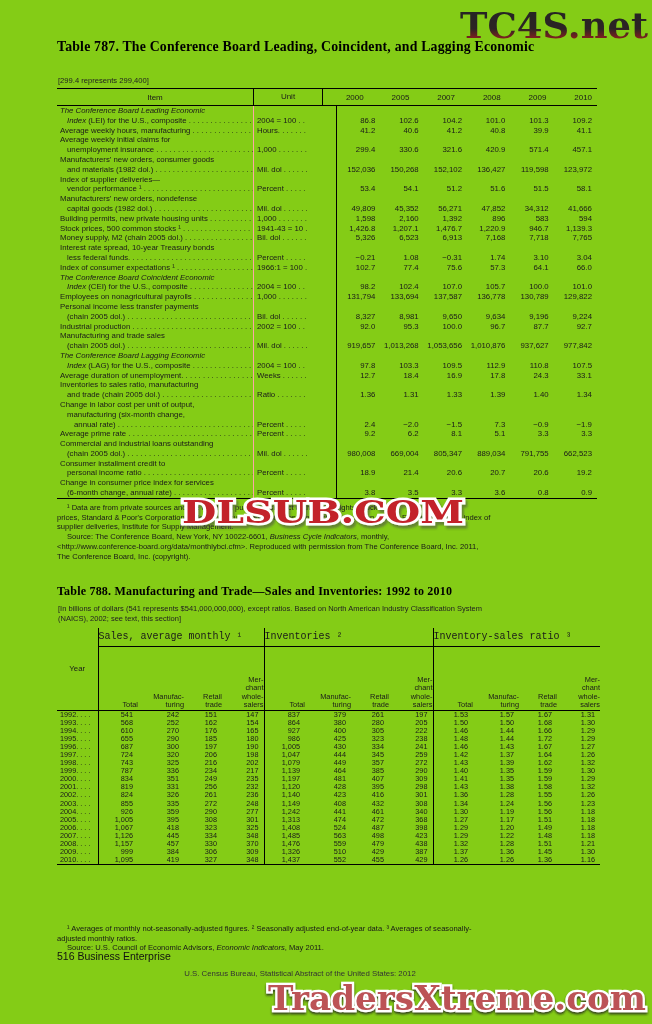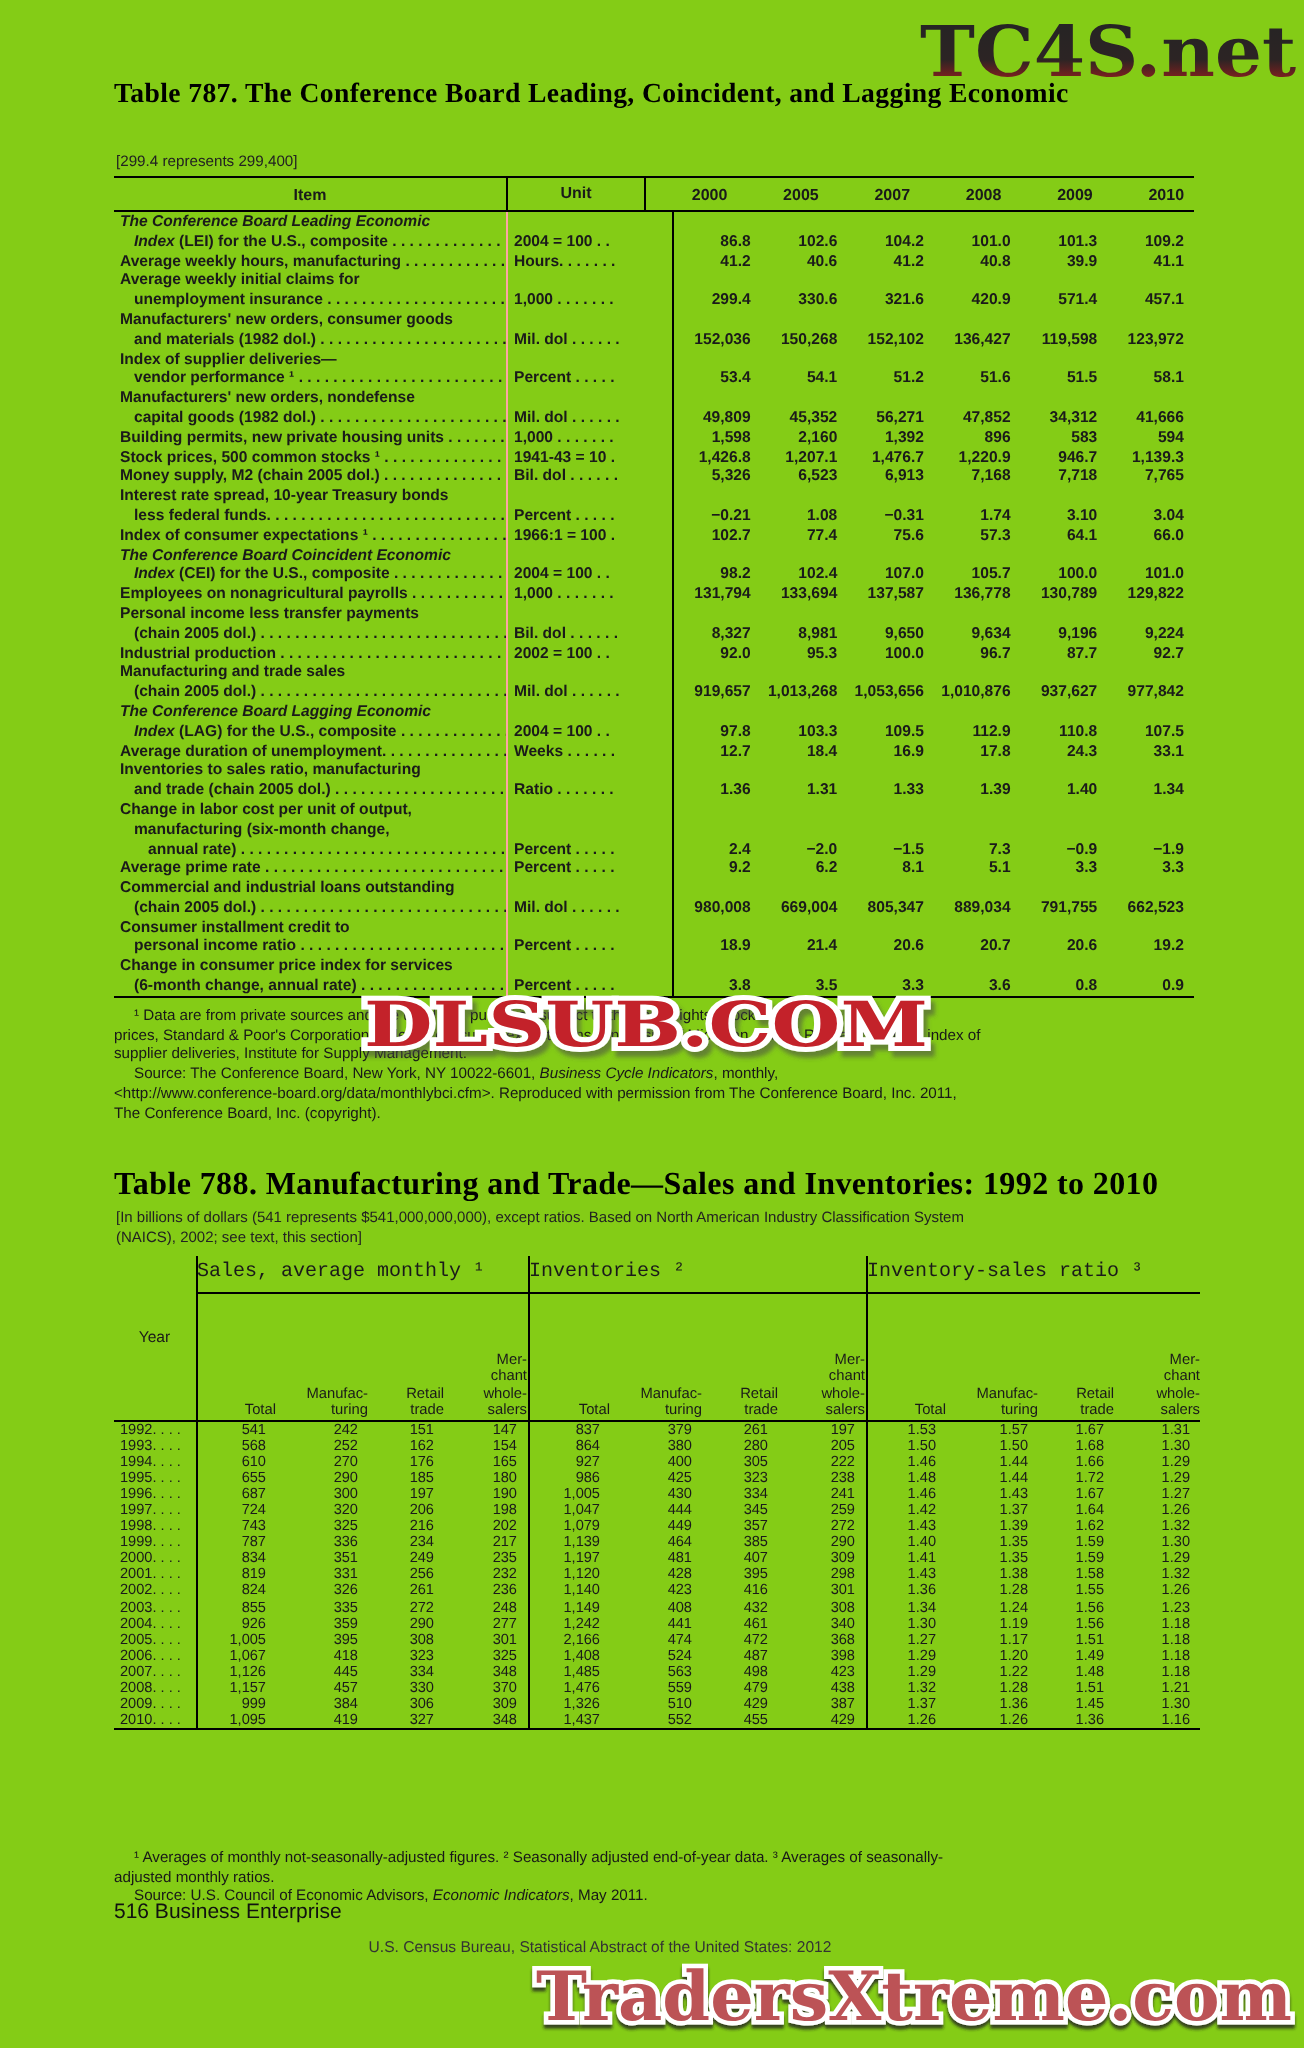--- a/index.html
+++ b/index.html
@@ -8,41 +8,41 @@
         font-family:"Liberation Sans",sans-serif;color:#1a1a1a;margin:0 auto;}
   .serif-title{font-family:"Liberation Serif",serif;font-weight:bold;color:#000;}
   
   .wm{position:absolute;pointer-events:none;}
   #wm-top{top:2px;right:0;}
   #wm-mid{left:176px;top:488px;}
   #wm-bottom{left:264px;top:976px;}
   
   #t787-title{position:absolute;left:57px;top:38px;width:560px;font-size:13.8px;line-height:17px;letter-spacing:.2px;}
   #t787-note{position:absolute;left:58px;top:76px;font-size:7.6px;color:#222;}
-  #t787{position:absolute;left:57px;top:88px;width:540px;font-weight:bold;}
+  #t787{position:absolute;left:57px;top:88px;width:540px;}
   #t787-head{display:flex;height:18px;border-top:1px solid #000;border-bottom:1px solid #000;align-items:center;font-size:8px;}
   .h-item{width:196px;text-align:center;}
   .h-unit{width:70px;text-align:center;border-left:1px solid #000;border-right:1px solid #000;height:18px;line-height:17px;}
   .h-year{flex:1 1 0;text-align:right;padding-right:5px;}
   #t787-body{border-bottom:1px solid #000;}
   .t-line{display:flex;height:9.8px;line-height:9.8px;font-size:7.8px;white-space:nowrap;}
   .c-item{width:196px;overflow:hidden;padding-left:3px;}
   .c-item.ind1{padding-left:10px;}
   .c-item.ind2{padding-left:17px;}
   .c-unit{width:84px;overflow:hidden;padding-left:3px;border-left:1px solid #fca5a5;border-right:1px solid #000;}
   .c-val{flex:1 1 0;text-align:right;padding-right:5px;font-size:7.8px;}
   .it{font-style:italic;}
   
   .fnote{position:absolute;left:57px;width:545px;font-size:7.6px;line-height:9.7px;color:#181818;}
   #t787-foot{top:503px;}
   #t788-foot{top:924px;}
   .fn-line{white-space:nowrap;overflow:hidden;}
   .fn-line.ind1{padding-left:10px;}
   
-  #t788-title{position:absolute;left:57px;top:584px;font-size:16px;letter-spacing:.2px;}
+  #t788-title{position:absolute;left:57px;top:584px;font-size:12px;letter-spacing:.2px;}
   #t788-note{position:absolute;left:58px;top:604px;width:545px;font-size:7.5px;line-height:9.6px;color:#222;}
   #t788{position:absolute;left:57px;top:628px;width:543px;border-collapse:collapse;}
   #t788 th,#t788 td{padding:0;font-weight:normal;}
   .y-th{border-right:1px solid #000;border-bottom:1px solid #000;text-align:center;font-size:7.8px;}
   .g-th{border-left:1px solid #000;border-bottom:1px solid #000;text-align:left;font-size:10px;height:18px;font-family:Liberation Mono, monospace;}
   .s-th{vertical-align:bottom;text-align:right;font-size:7.4px;line-height:8.4px;white-space:pre-line;
         padding:0 5px 2px 0;height:64px;border-bottom:1px solid #000;}
   .gstart{border-left:1px solid #000;}
   #t788 tbody tr{height:8.1px;}
   #t788 tbody td{font-size:7.3px;line-height:8.1px;text-align:right;padding-right:5px;}
@@ -760,21 +760,21 @@
           <td>1.19</td>
           <td>1.56</td>
           <td>1.18</td>
         </tr>
         <tr>
           <td class="yr">2005. . . .</td>
           <td>1,005</td>
           <td>395</td>
           <td>308</td>
           <td>301</td>
-          <td class="gstart">2,166</td>
+          <td class="gstart">1,313</td>
           <td>474</td>
           <td>472</td>
           <td>368</td>
           <td class="gstart">1.27</td>
           <td>1.17</td>
           <td>1.51</td>
           <td>1.18</td>
         </tr>
         <tr>
           <td class="yr">2006. . . .</td>

